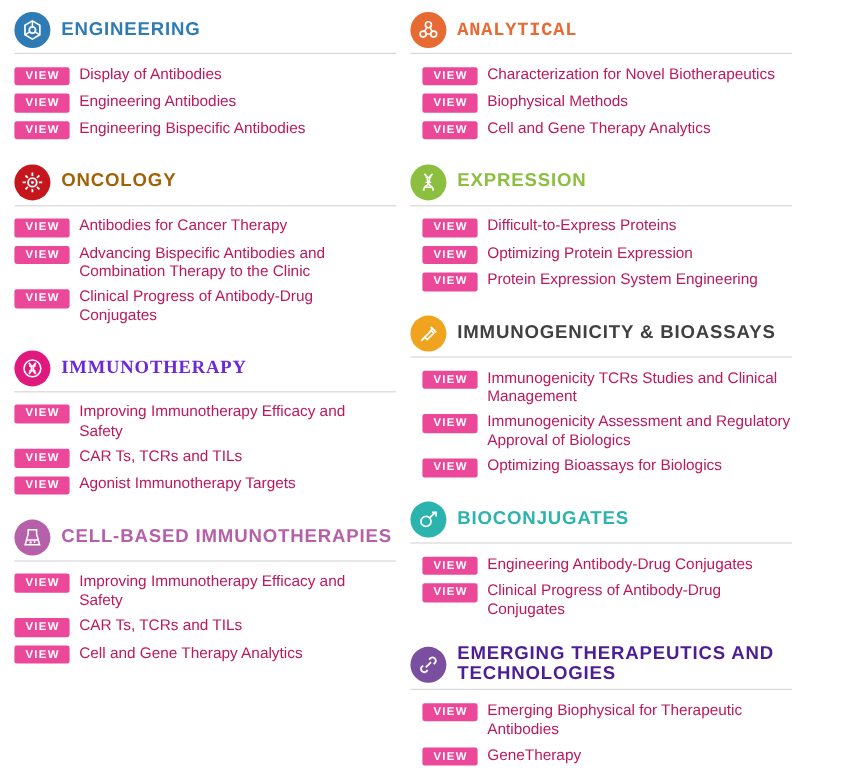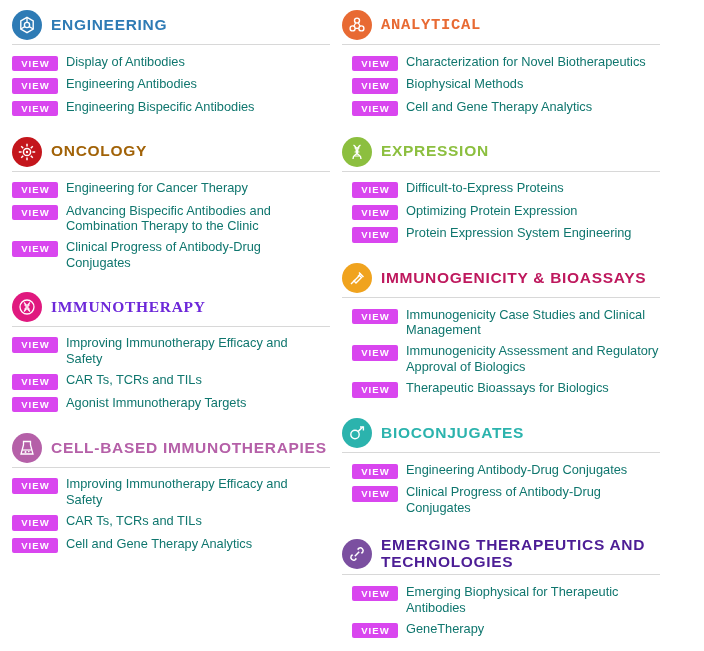--- a/index.html
+++ b/index.html
@@ -67,36 +67,36 @@
   .item {
     display: flex;
     align-items: flex-start;
     gap: 8px;
     padding: 2.5px 0;
   }
   .view-btn {
     flex: 0 0 auto;
     min-width: 46px;
     text-align: center;
-    background: #d946ef;
+    background: #ec4899;
     color: #ffffff;
     font-size: 9.5px;
     font-weight: bold;
     letter-spacing: 1.1px;
     padding: 3px 6px 3px 7px;
     border-radius: 2px;
     line-height: 1;
     margin-top: 2px;
     cursor: pointer;
     user-select: none;
   }
   .item-label {
     font-size: 12.8px;
     line-height: 1.25;
-    color: #0f766e;
+    color: #be185d;
     cursor: pointer;
     max-width: 260px;
   }
 
   
   .indent { padding-left: 10px; }
 
   .spacer-12 { height: 12px; }
 </style>
 </head>
@@ -150,21 +150,21 @@
                   <path d="M5.2 12.8 L3.2 14.8"></path>
                 </g>
               </svg>
             </div>
             <div class="sec-title" style="color: #a16207;">ONCOLOGY</div>
           </div>
           <div class="rule"></div>
           <div class="items">
             <div class="item">
               <div class="view-btn">VIEW</div>
-              <div class="item-label">Engineering for Cancer Therapy</div>
+              <div class="item-label">Antibodies for Cancer Therapy</div>
             </div>
             <div class="item">
               <div class="view-btn">VIEW</div>
               <div class="item-label">Advancing Bispecific Antibodies and Combination Therapy to the Clinic</div>
             </div>
             <div class="item">
               <div class="view-btn">VIEW</div>
               <div class="item-label">Clinical Progress of Antibody-Drug Conjugates</div>
             </div>
           </div>
@@ -291,35 +291,35 @@
         <div class="section">
           <div class="sec-head">
             <div class="badge" style="background: rgb(240, 163, 30);">
               <svg width="18" height="18" viewBox="0 0 18 18">
                 <path d="M3 15 L7 11" stroke="#fff" stroke-width="1.5"></path>
                 <path d="M6 12 L11.5 6.5 L13.5 8.5 L8 14 Z" fill="none" stroke="#fff" stroke-width="1.4"></path>
                 <path d="M11 3.5 L15.5 8" stroke="#fff" stroke-width="1.5"></path>
                 <path d="M12.8 4.5 L9.8 7.5" stroke="#fff" stroke-width="1.1"></path>
               </svg>
             </div>
-            <div class="sec-title" style="color: #be185d; text-align: center;">IMMUNOGENICITY &amp; BIOASSAYS</div>
-          </div>
-          <div class="rule"></div>
-          <div class="items indent">
-            <div class="item">
-              <div class="view-btn">VIEW</div>
-              <div class="item-label">Immunogenicity Case Studies and Clinical Management</div>
+            <div class="sec-title" style="color: #404040; text-align: center;">IMMUNOGENICITY &amp; BIOASSAYS</div>
+          </div>
+          <div class="rule"></div>
+          <div class="items indent">
+            <div class="item">
+              <div class="view-btn">VIEW</div>
+              <div class="item-label">Immunogenicity TCRs Studies and Clinical Management</div>
             </div>
             <div class="item">
               <div class="view-btn">VIEW</div>
               <div class="item-label">Immunogenicity Assessment and Regulatory Approval of Biologics</div>
             </div>
             <div class="item">
               <div class="view-btn">VIEW</div>
-              <div class="item-label">Therapeutic Bioassays for Biologics</div>
+              <div class="item-label">Optimizing Bioassays for Biologics</div>
             </div>
           </div>
           <div class="spacer-12"></div>
         </div>
         <div class="section">
           <div class="sec-head">
             <div class="badge" style="background: rgb(43, 179, 173);">
               <svg width="18" height="18" viewBox="0 0 18 18">
                 <circle cx="7" cy="10.5" r="4.2" fill="none" stroke="#fff" stroke-width="1.4"></circle>
                 <path d="M10.2 7.4 L14.8 3" stroke="#fff" stroke-width="1.5"></path>

